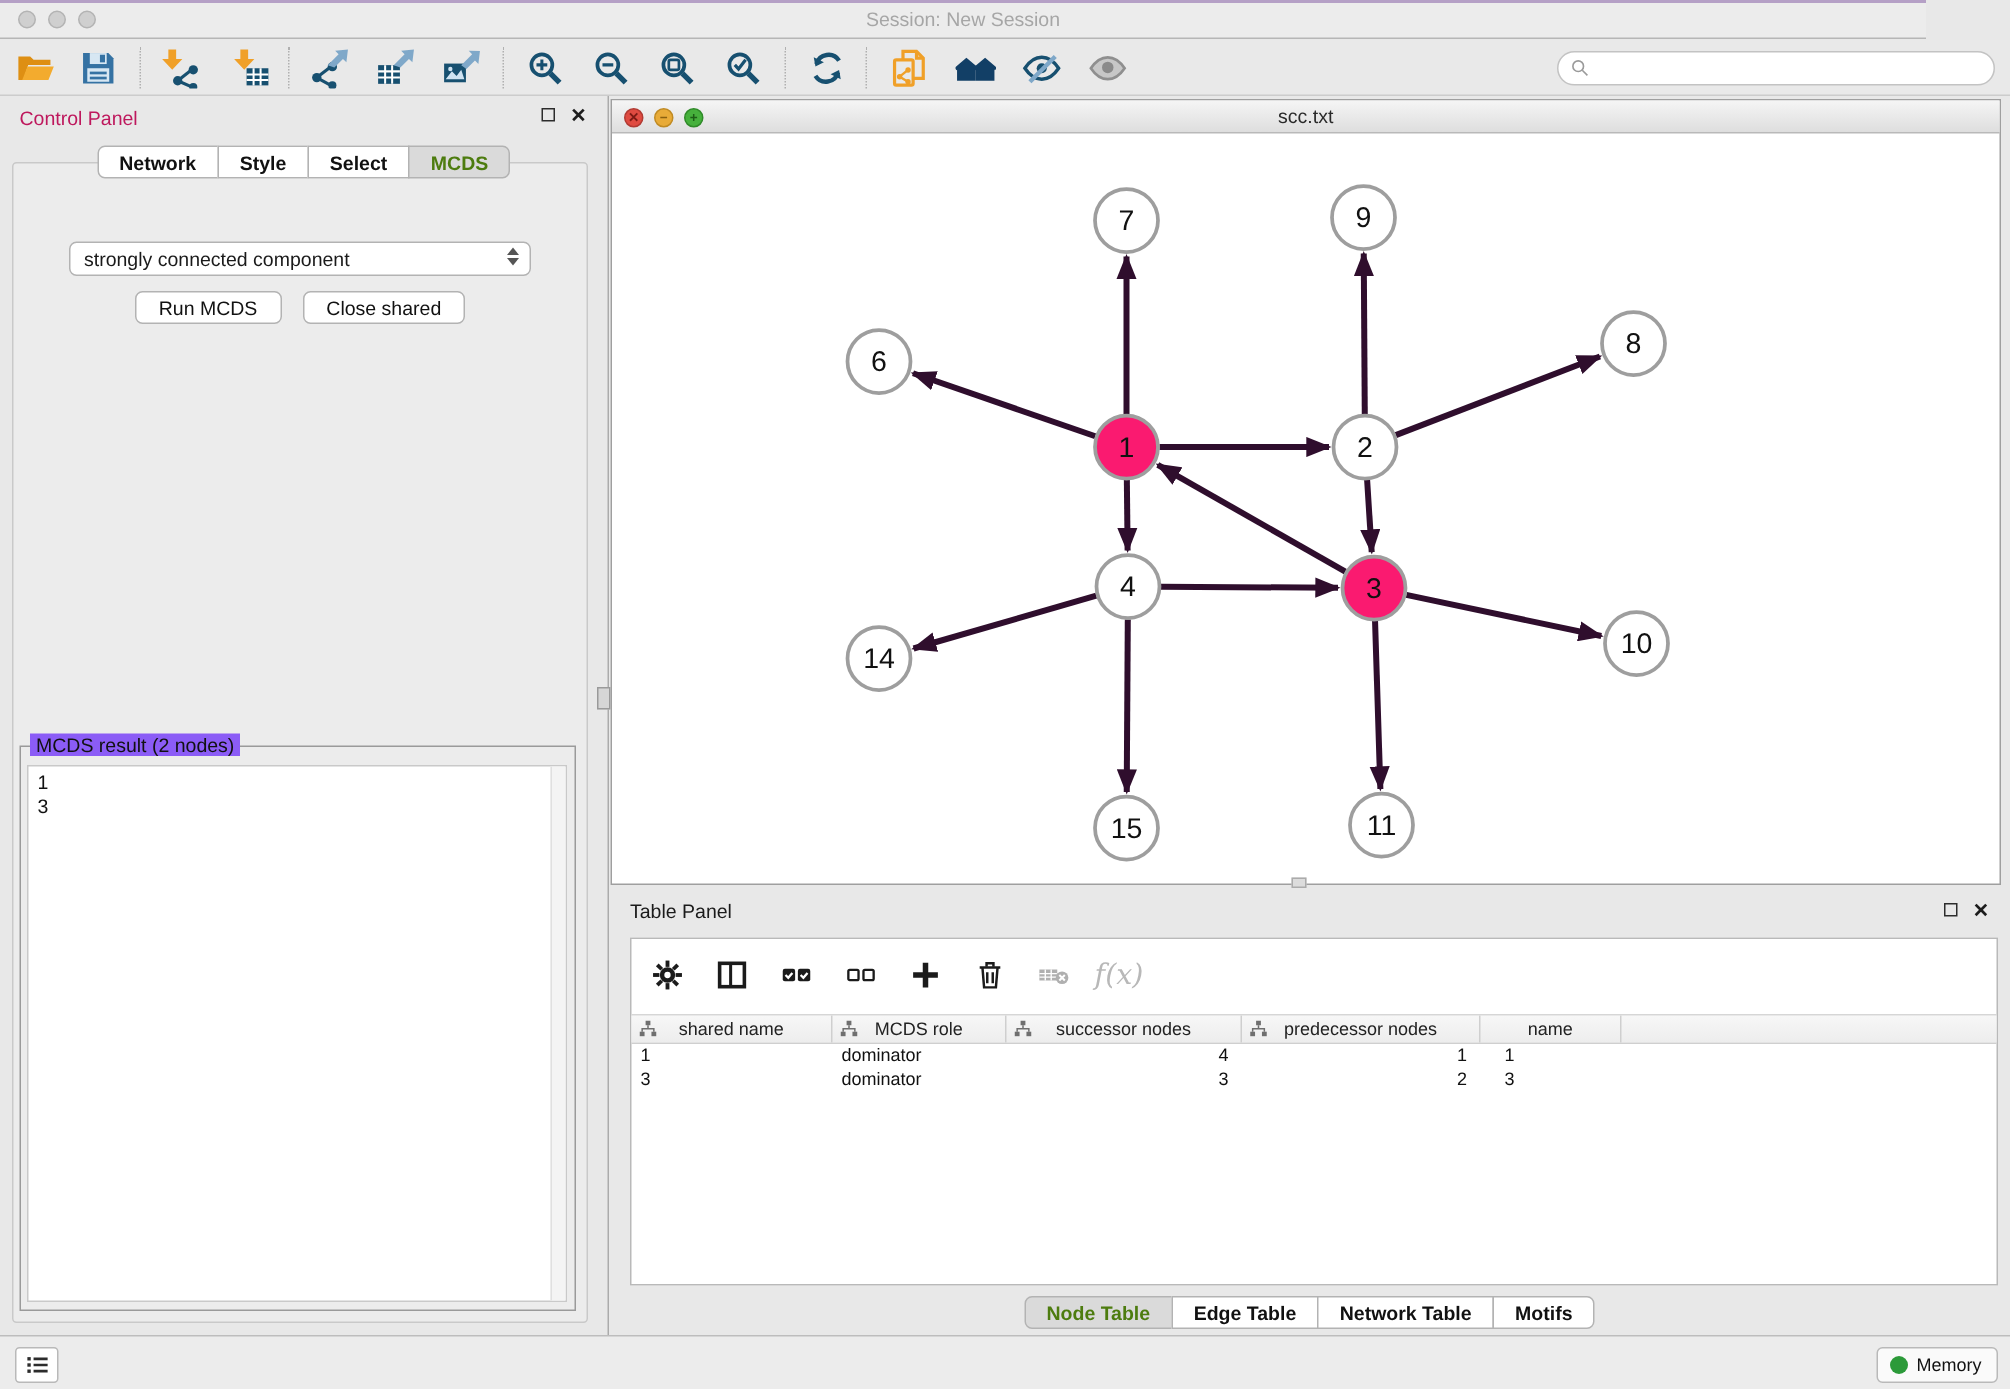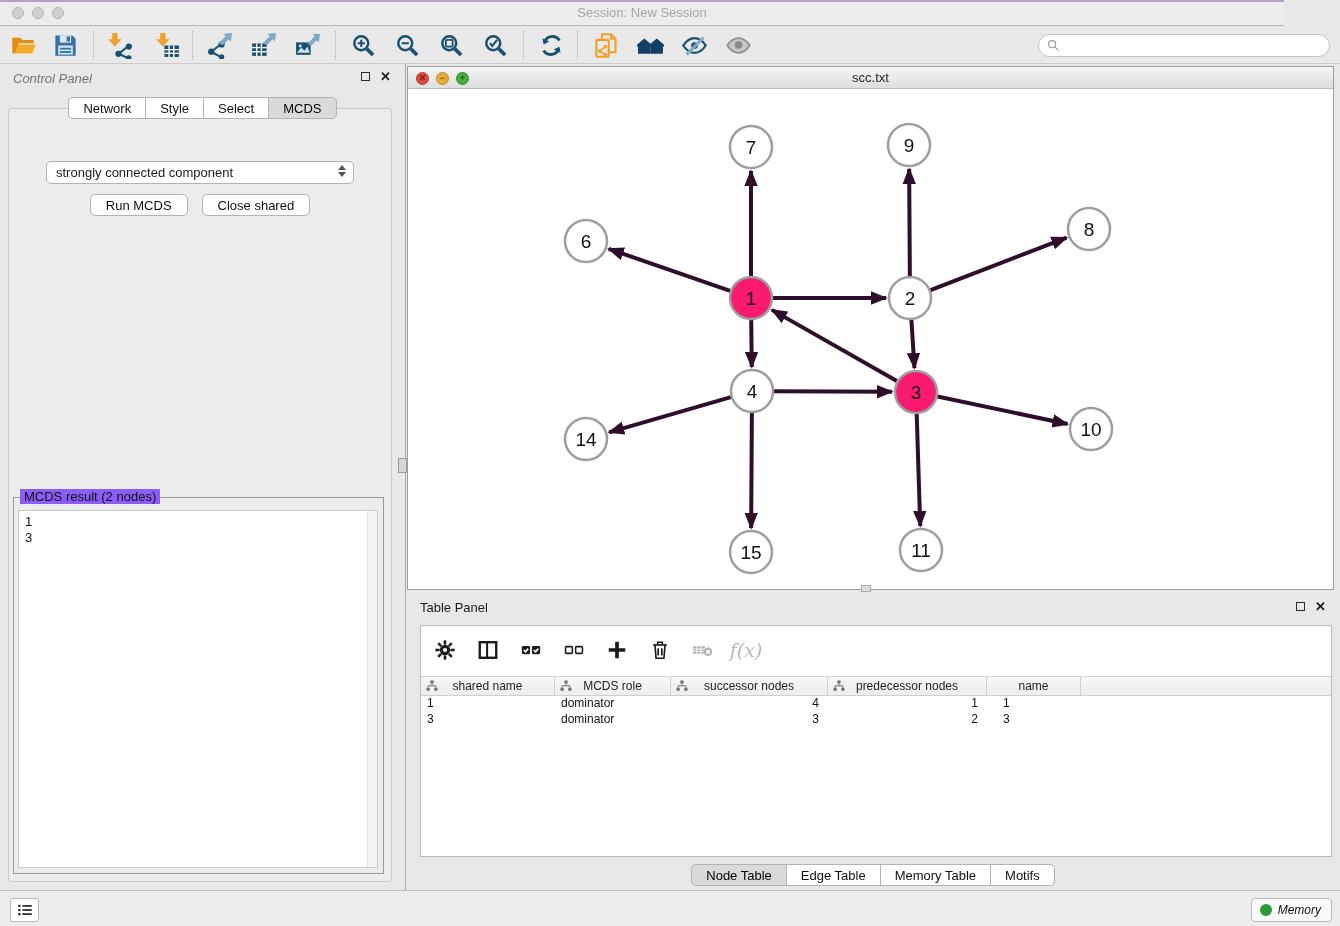--- a/index.html
+++ b/index.html
@@ -18,30 +18,30 @@
   .tbtn { position:absolute; top:2px; width:34px; height:32px; border:none; background:transparent; display:flex; align-items:center; justify-content:center; cursor:default; }
   .tbtn svg { width:27px; height:27px; }
   .tsep { position:absolute; top:4px; width:0; height:28px; border-left:1px dotted #b0b0b0; }
   .searchbox { position:absolute; right:10px; top:7px; width:292px; height:23px; background:#ffffff; border:1px solid #c3c3c3; border-radius:12px; display:flex; align-items:center; padding-left:7px; }
   .searchbox svg { width:15px; height:15px; }
   .searchbox input { border:none; outline:none; flex:1; height:18px; font-size:12px; background:transparent; margin-left:4px; font-family:"Liberation Sans",sans-serif; }
 
   
   .control-panel { position:absolute; left:0; top:64px; width:406px; height:826px; background:#e8e8e8; border-right:1px solid #ababab; }
   .panel-head { position:relative; height:28px; }
-  .panel-head .ph-title { position:absolute; left:13px; top:7px; font-size:13px; color:#737373;font-style:italic; }
+  .panel-head .ph-title { position:absolute; left:13px; top:7px; font-size:13px; color:#be185d; }
   .ph-icons { position:absolute; right:14px; top:7px; display:flex; gap:10px; align-items:center; }
   .float-ic { width:9px; height:9px; border:1.6px solid #2c2c2c; display:inline-block; }
   .close-ic { font-size:13px; font-weight:bold; color:#1c1c1c; line-height:11px; }
 
   .cp-tabs { position:absolute; left:0; top:33px; width:100%; display:flex; justify-content:center; z-index:2; }
-  .tabbtn { height:22px; padding:0 14px; background:#ffffff; border:1px solid #b3b3b3; margin-left:-1px; font-size:13px; font-weight:400; color:#111; display:flex; align-items:center; }
+  .tabbtn { height:22px; padding:0 14px; background:#ffffff; border:1px solid #b3b3b3; margin-left:-1px; font-size:13px; font-weight:700; color:#111; display:flex; align-items:center; }
   .tabbtn:first-child { border-radius:5px 0 0 5px; margin-left:0; }
   .tabbtn:last-child { border-radius:0 5px 5px 0; }
-  .tabbtn.disabled { background:#dadada; color:#000000; }
+  .tabbtn.disabled { background:#dadada; color:#4d7c0f; }
 
   .cp-pane { position:absolute; left:8px; top:44px; width:384px; height:774px; background:#ececec; border:1px solid #c9c9c9; border-radius:3px; }
   .opt-label { position:absolute; left:0; top:30px; width:100%; text-align:center; font-size:13px; }
   .cp-select { position:absolute; left:37px; top:52px; width:308px; height:23px; background:#ffffff; border:1px solid #b3b3b3; border-radius:5px; display:flex; align-items:center; padding:0 26px 0 9px; font-size:13px; }
   .sel-stepper { position:absolute; right:7px; top:3px; display:flex; flex-direction:column; gap:2px; }
   .sel-stepper i { width:0; height:0; border-left:4px solid transparent; border-right:4px solid transparent; display:block; }
   .sel-stepper .up { border-bottom:5px solid #555; }
   .sel-stepper .dn { border-top:5px solid #555; }
   .cp-buttons { position:absolute; left:0; top:85px; width:100%; display:flex; justify-content:center; gap:14px; }
   .pushbtn { height:22px; padding:0 15px; background:#ffffff; border:1px solid #b3b3b3; border-radius:5px; font-size:13px; font-family:"Liberation Sans",sans-serif; color:#111; }
@@ -82,21 +82,21 @@
   .trow { display:flex; height:16px; font-size:12px; color:#111; }
   .tcell { overflow:hidden; white-space:nowrap; }
   .tcell.left { padding-left:6px; text-align:left; }
   .tcell.right { padding-right:9px; text-align:right; }
   .tcell.name { padding-left:16px; text-align:left; }
   .tp-tabs { position:absolute; left:0; top:270px; width:100%; display:flex; justify-content:center; }
 
   
   .statusbar { position:absolute; left:0; top:890px; width:1340px; height:36px; background:#ececec; border-top:1px solid #bdbdbd; }
   .list-btn { position:absolute; left:10px; top:7px; width:29px; height:24px; background:#ffffff; border:1px solid #b9b9b9; border-radius:3px; display:flex; align-items:center; justify-content:center; }
-  .memory-btn { position:absolute; right:8px; top:7px; height:24px; padding:0 10px 0 8px; background:#fafafa; border:1px solid #b9b9b9; border-radius:4px; display:flex; align-items:center; gap:6px; font-size:12px; color:#111;font-style:italic; }
+  .memory-btn { position:absolute; right:8px; top:7px; height:24px; padding:0 10px 0 8px; background:#fafafa; border:1px solid #b9b9b9; border-radius:4px; display:flex; align-items:center; gap:6px; font-size:12px; color:#111; }
   .memory-dot { width:12px; height:12px; border-radius:50%; background:#2c9a39; }
 </style>
 </head>
 <body>
 
 <div class="titlebar">
   <div class="accent"></div>
   <div class="traffic">
     <span></span>
     <span></span>
@@ -511,21 +511,21 @@
             <div class="tcell right" style="width: 157px;">3</div>
             <div class="tcell right" style="width: 159px;">2</div>
             <div class="tcell name" style="width: 94px;">3</div>
           </div>
         </div>
     </div>
   </div>
   <div class="tp-tabs" id="tp-tabs">
       <button class="tabbtn disabled">Node Table</button>
       <button class="tabbtn">Edge Table</button>
-      <button class="tabbtn">Memory Table</button>
+      <button class="tabbtn">Network Table</button>
       <button class="tabbtn">Motifs</button>
     </div>
 </div>
 
 <div class="statusbar">
   <button class="list-btn">
     <svg viewBox="0 0 24 24" width="18" height="18">
         <g fill="#2c2c2c">
           <rect x="3" y="5" width="3" height="3"></rect>
           <rect x="3" y="10.5" width="3" height="3"></rect>

